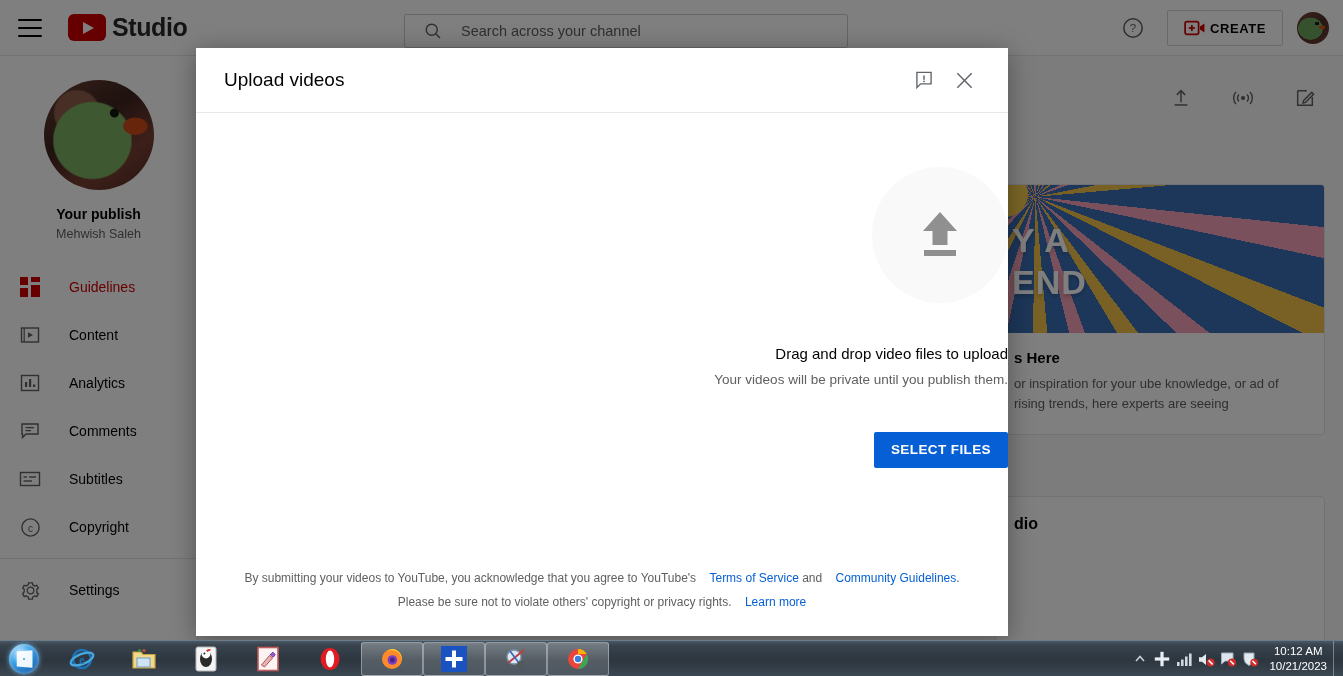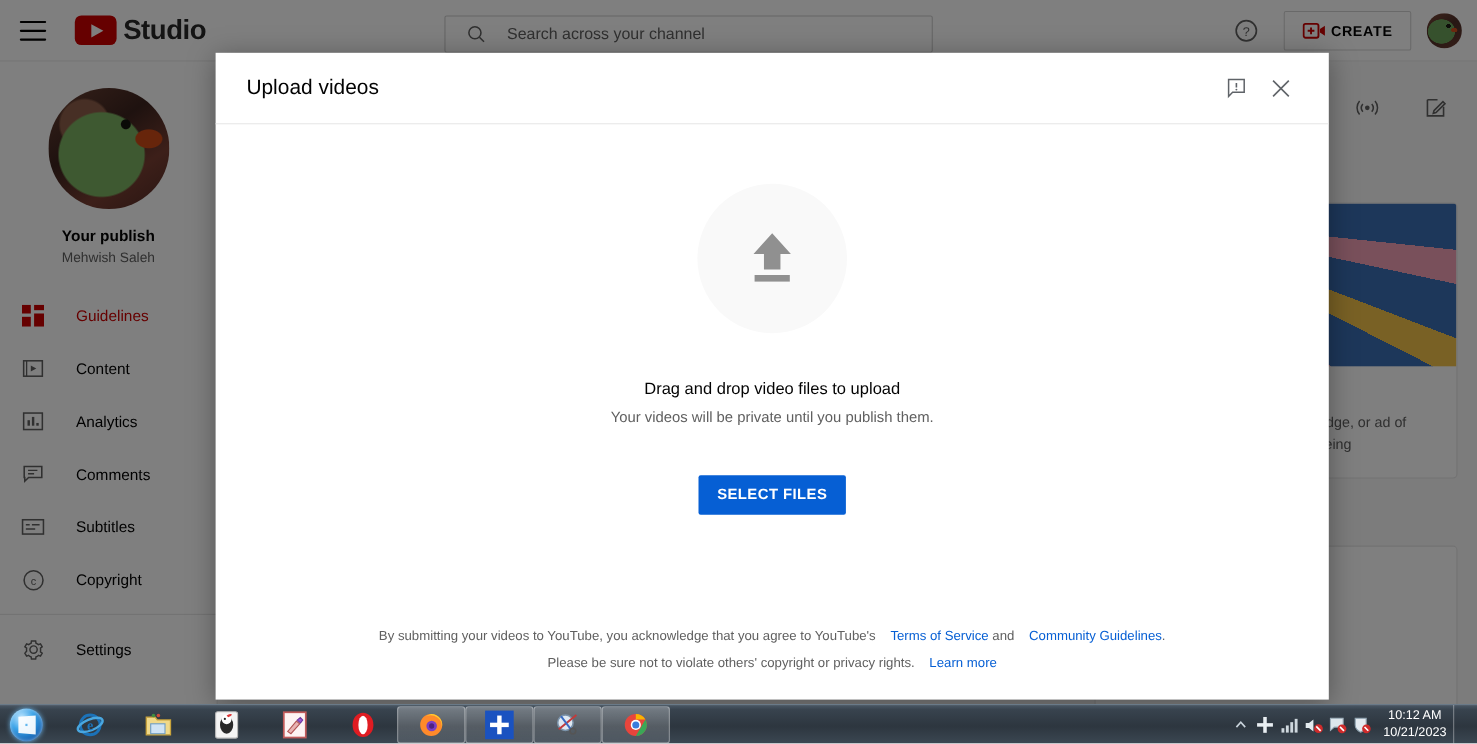--- a/index.html
+++ b/index.html
@@ -124,35 +124,35 @@
   .lower-card {
     position: absolute; right: 18px; top: 440px; width: 330px; height: 150px;
     background: #fff; border: 1px solid #e5e5e5; border-radius: 4px; padding: 18px;
   }
   .lower-h { font-size: 16px; font-weight: bold; color: #030303; }
 
   
   .scrim { position: absolute; inset: 0 0 28px 0; background: rgba(0,0,0,.5); }
 
   .dialog {
-    position: absolute; left: 196px; top: 48px; width: 1012px; height: 588px;
+    position: absolute; left: 196px; top: 48px; width: 812px; height: 588px;
     background: #fff; box-shadow: 0 4px 24px rgba(0,0,0,.35);
     display: flex; flex-direction: column;
   }
   .dlg-header {
     height: 65px; display: flex; align-items: center;
     padding: 0 24px 0 28px; border-bottom: 1px solid #e8e8e8; flex: none;
   }
   .dlg-title { font-size: 19px; color: #030303; flex: 1; }
   .dlg-hdr-btn {
     width: 40px; height: 40px; border-radius: 50%; cursor: pointer;
     display: flex; align-items: center; justify-content: center;
   }
 
-  .dlg-body { flex: 1; display: flex; flex-direction: column; align-items: center; justify-content: center; padding-bottom: 46px; }
+  .dlg-body { flex: 1; display: flex; flex-direction: column; align-items: flex-end; justify-content: center; padding-bottom: 46px; }
   .upload-circle {
     width: 136px; height: 136px; border-radius: 50%; background: #f9f9f9;
     display: flex; align-items: center; justify-content: center;
   }
   .upload-head { font-size: 15px; color: #030303; margin-top: 42px; }
   .upload-sub { font-size: 13.5px; color: #606060; margin-top: 10px; }
   .select-files {
     margin-top: 45px; height: 36px; padding: 0 17px; border: 0; border-radius: 2px;
     background: #065fd4; color: #fff; font-size: 13.5px; font-weight: bold;
     letter-spacing: .4px; cursor: pointer; font-family: "Liberation Sans", sans-serif;
@@ -190,21 +190,21 @@
   .tb-item {
     width: 62px; height: 34px; display: flex; align-items: center; justify-content: center;
     cursor: pointer; position: relative;
   }
   .tb-item.open {
     background: linear-gradient(to bottom, rgba(255,255,255,.30), rgba(255,255,255,.10));
     border: 1px solid rgba(255,255,255,.35); border-radius: 3px;
   }
   .tb-glyph { width: 30px; height: 30px; display: flex; align-items: center; justify-content: center; }
 
-  .tray { position: absolute; right: 0; top: 0; height: 36px; display: flex; align-items: center; padding-right: 12px; }
+  .tray { position: absolute; right: 0; top: 0; height: 36px; display: flex; align-items: center; padding-right: 0; }
   .tray-ico { width: 22px; height: 30px; display: flex; align-items: center; justify-content: center; cursor: pointer; }
   .clock { color: #fff; font-size: 11.5px; line-height: 1.28; text-align: center; margin-left: 8px; cursor: pointer; }
   .showdesk { width: 10px; height: 36px; margin-left: 6px; border-left: 1px solid rgba(255,255,255,.35); cursor: pointer; }
 </style>
 </head>
 <body>
 
 <div id="app">
 
   <div class="studio">

